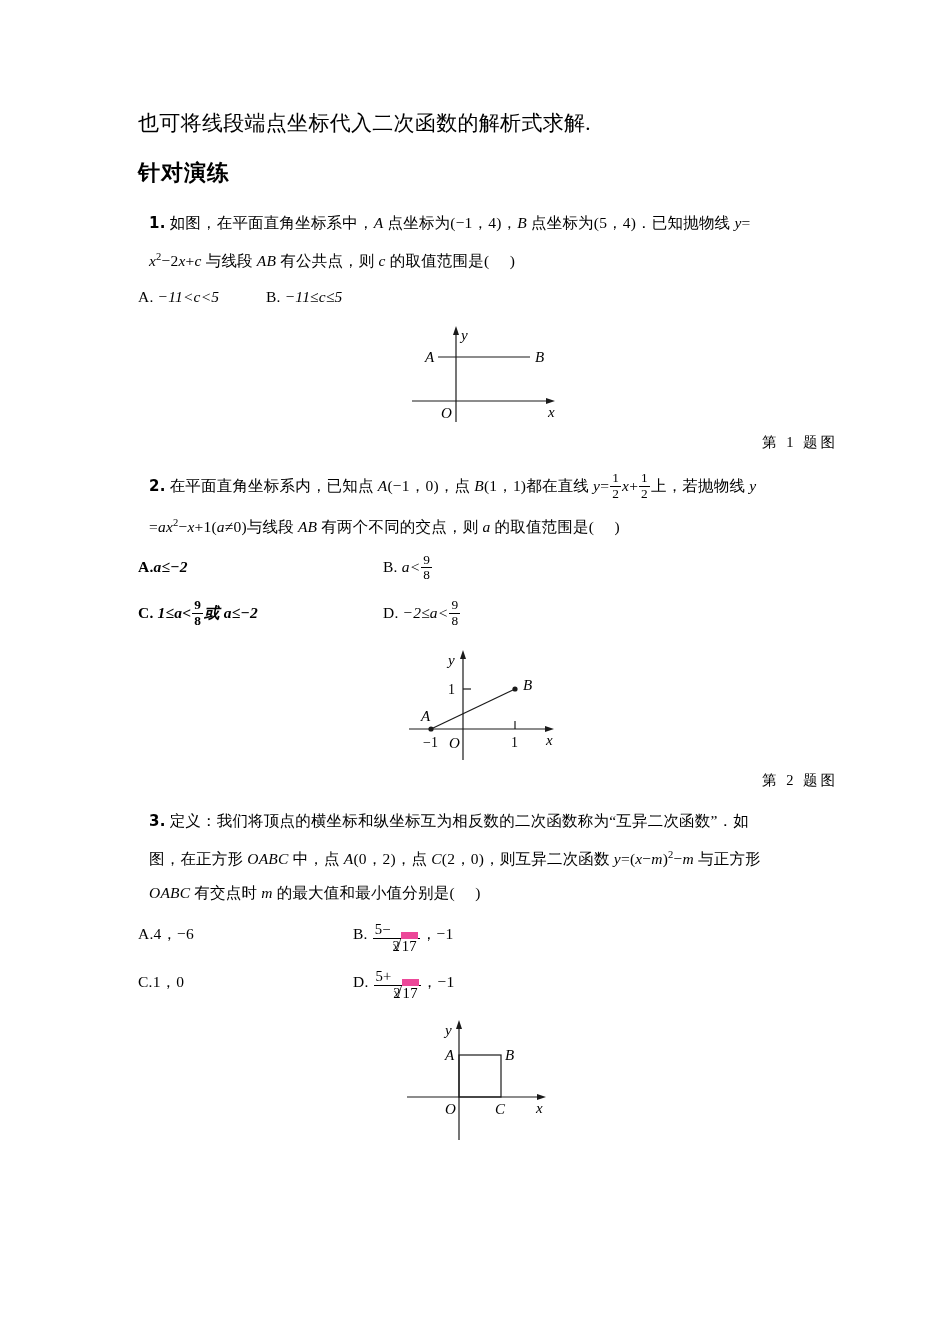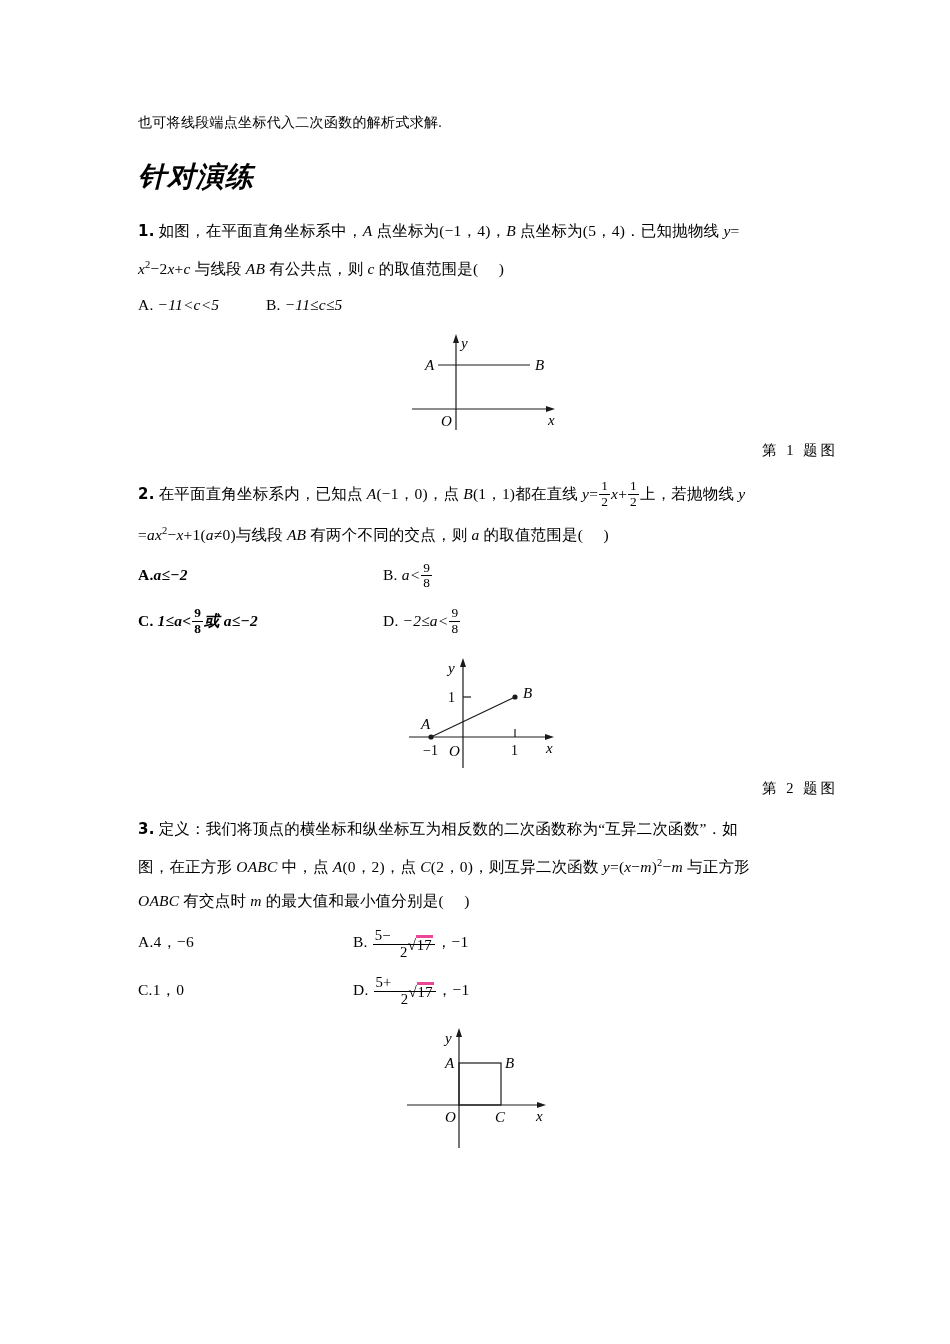--- a/index.html
+++ b/index.html
@@ -25,39 +25,39 @@
   .content {
     position: absolute;
     left: 138px;
     top: 110px;
     width: 700px;
   }
 
   
   .intro-line {
     font-family: "Liberation Serif", "DejaVu Serif", serif;
-    font-size: 14px;
+    font-size: 21px;
     line-height: 26px;
     letter-spacing: 0.3px;
     margin: 0 0 0 0;
   }
   .section-heading {
     font-family: "DejaVu Sans", "Liberation Sans", sans-serif;
     font-weight: bold;
-    font-size: 28px;
+    font-size: 22px;
     letter-spacing: 1px;
     margin: 22px 0 18px 0;
-    font-style: italic;
   }
   .q-block { margin-bottom: 4px; }
   .q-line {
     font-size: 15.5px;
     line-height: 34px;
     letter-spacing: 0.2px;
     white-space: normal;
+    margin-left: 11px;
   }
   .q-num {
     font-family: "DejaVu Sans", "Liberation Sans", sans-serif;
     font-weight: bold;
     font-size: 15px;
   }
   .math { font-style: italic; font-family: "Liberation Serif","DejaVu Serif",serif; }
   sup.expn { font-size: 0.68em; vertical-align: super; font-style: normal; }
 
   .opts-row {
@@ -83,25 +83,25 @@
     line-height: 1.08;
     margin: 0 1px;
     position: relative;
     top: -1px;
   }
   .frac .num { display: block; padding: 0 2px; }
   .frac .den { display: block; border-top: 1px solid #000; padding: 0 2px; }
 
   .sqrt {
     display: inline-block;
-    border-top: 3px solid #ec4899;
+    border-top: 7px solid #ec4899;
     padding: 0 1px 0 1px;
-    margin-left: 17px;
-    position: relative;
-    top: 10px;
+    margin-left: 2px;
+    position: relative;
+    top: 17px;
   }
   .sqrt:before {
     content: "\221A";
     position: absolute;
     left: -8px;
     top: -1px;
     border-top: none;
     font-size: 1.02em;
   }
   .sqrt-wrap { display:inline-block; padding-left: 8px; }

